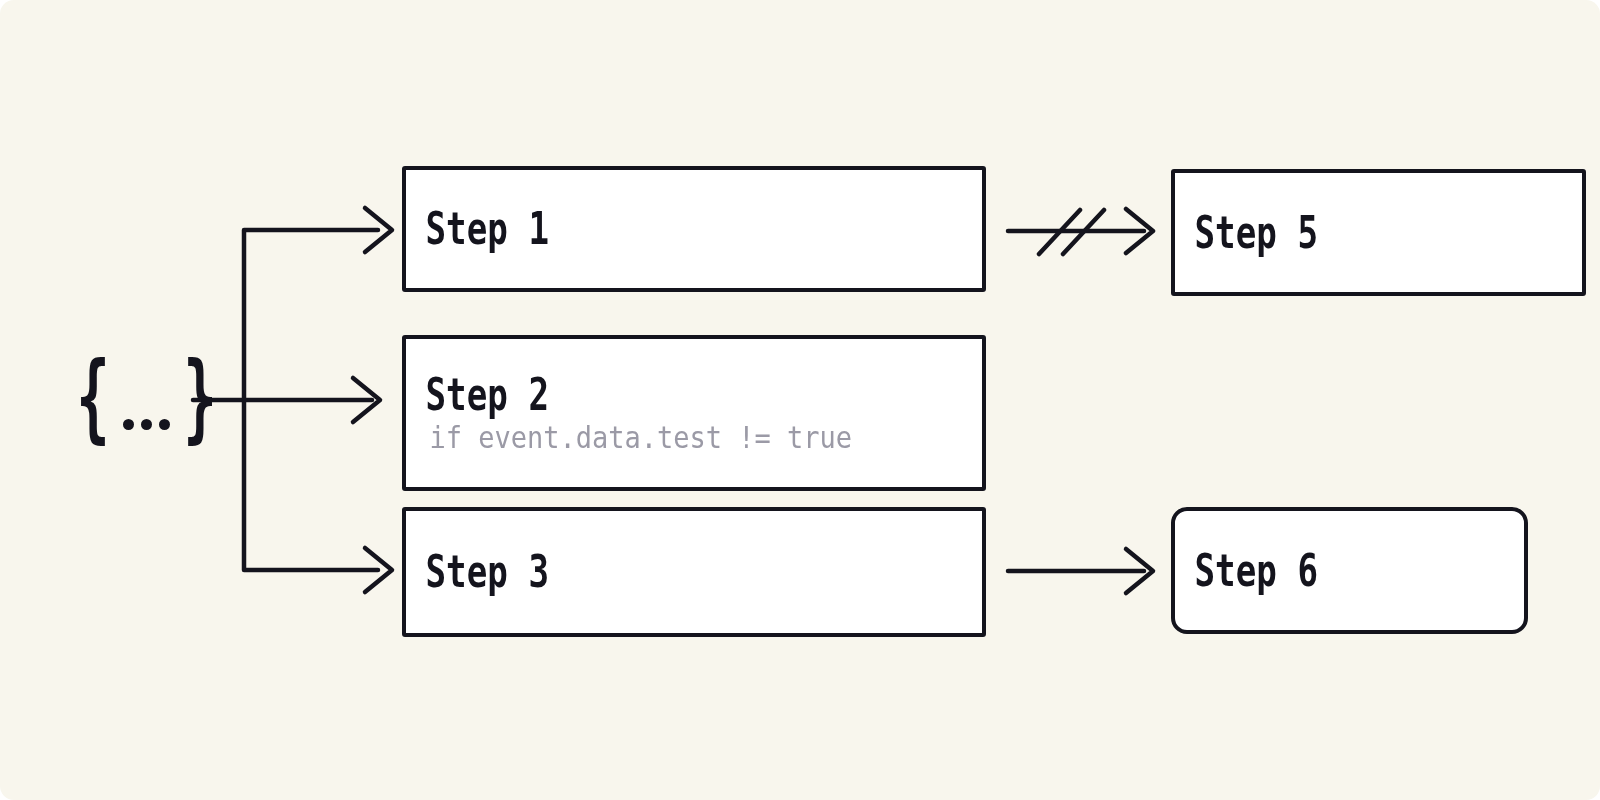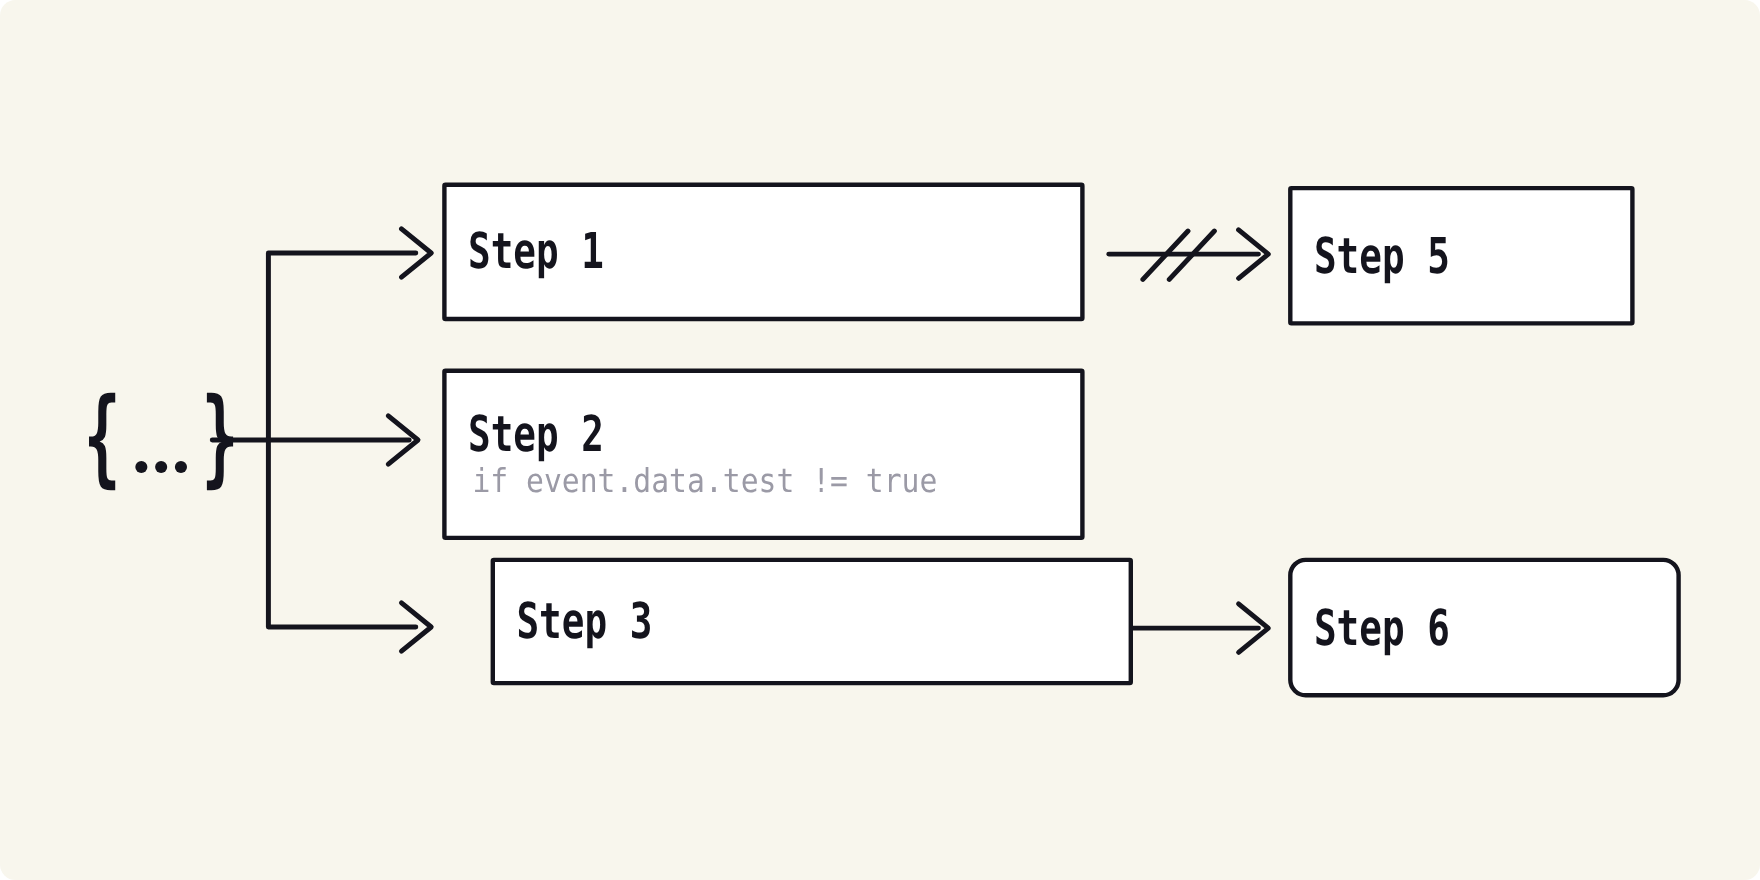--- a/index.html
+++ b/index.html
@@ -40,22 +40,22 @@
   .step-cond {
     font-size: 30px;
     line-height: 36px;
     color: #9b9aa6;
     transform: scaleX(0.9);
     margin-top: 1px;
     white-space: nowrap;
   }
   #step1 { left: 402px; top: 166px; width: 584px; height: 126px; }
   #step2 { left: 402px; top: 335px; width: 584px; height: 156px; }
-  #step3 { left: 402px; top: 507px; width: 584px; height: 116px; margin-left: 44px; }
-  #step5 { left: 1171px; top: 169px; width: 315px; height: 127px; }
+  #step3 { left: 402px; top: 507px; width: 584px; height: 130px; }
+  #step5 { left: 1171px; top: 169px; width: 415px; height: 127px; }
   #step6 { left: 1171px; top: 507px; width: 357px; height: 127px; border-radius: 16px; }
 
   .symbol {
     position: absolute;
     left: 64px;
     top: 351px;
     height: 92px;
     display: flex;
     align-items: flex-end;
     color: #14141d;

